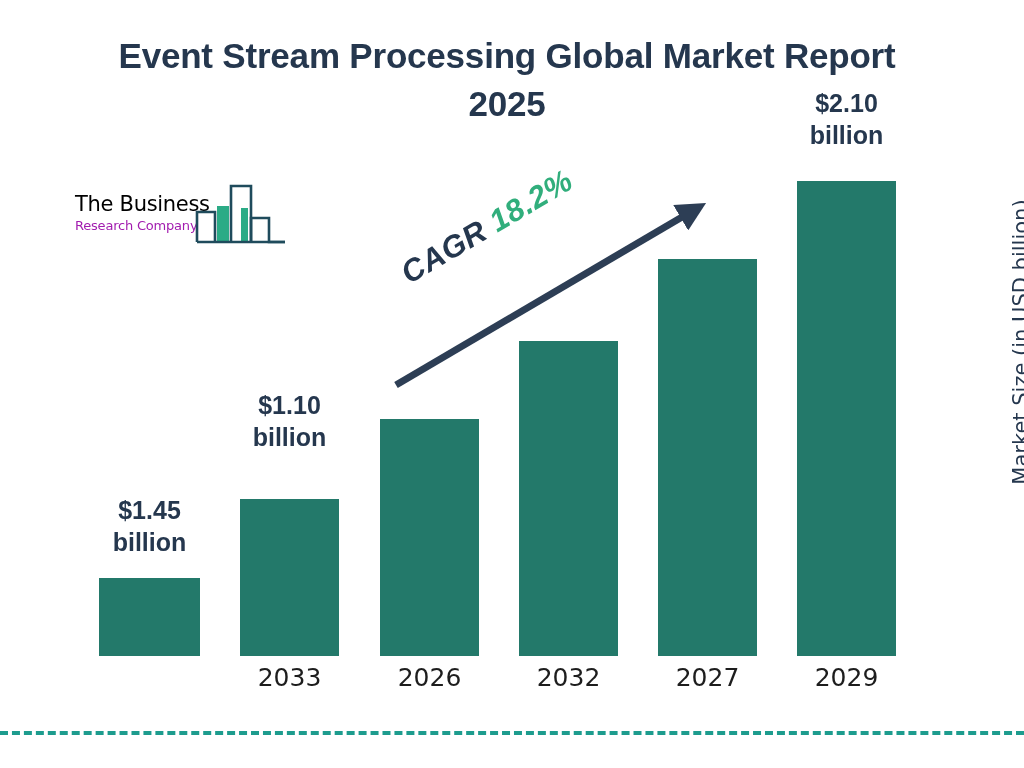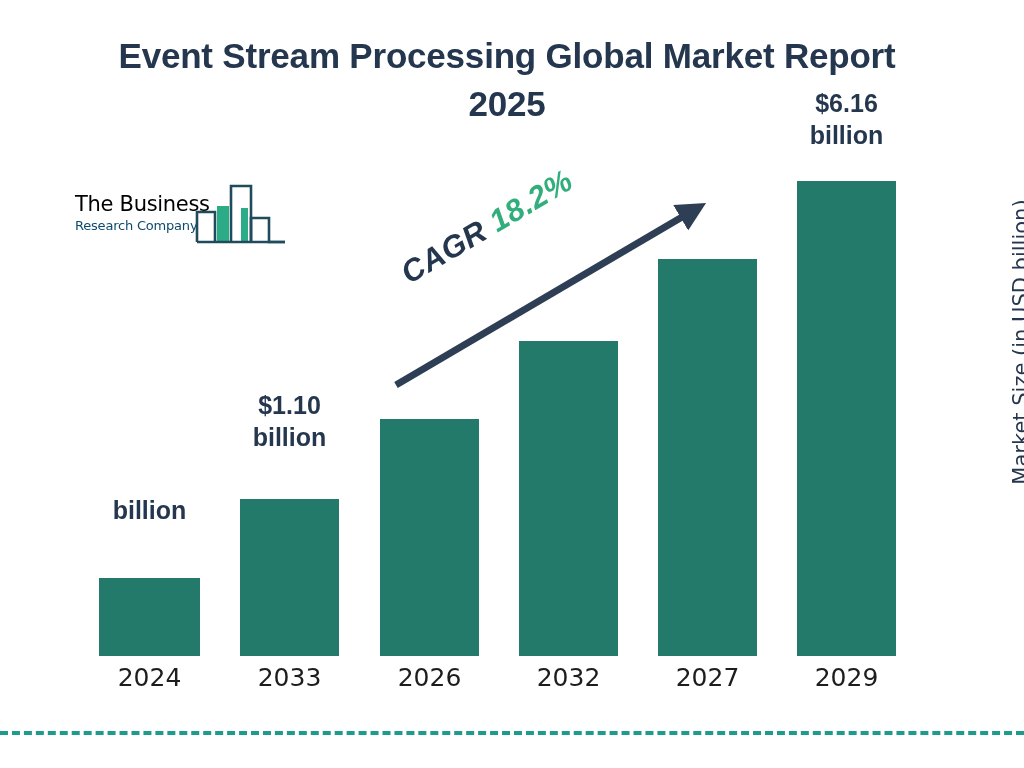--- a/index.html
+++ b/index.html
@@ -49,21 +49,21 @@
   #logo .logo-line1 {
     font-size: 21px;
     color: #000000;
     line-height: 1.0;
     white-space: nowrap;
     font-family: "DejaVu Sans", sans-serif;
     letter-spacing: -0.3px;
   }
   #logo .logo-line2 {
     font-size: 13px;
-    color: #0c4a6e;
+    color: #a21caf;
     line-height: 1.0;
     margin-top: 4px;
     white-space: nowrap;
     font-family: "DejaVu Sans", sans-serif;
     letter-spacing: -0.2px;
   }
   #logo svg { position: absolute; left: 120px; top: 0px; }
 
   
   #plot {
@@ -159,34 +159,34 @@
   <div id="plot">
 
     <div class="bar" style="left:99px;  top:578px; width:101px; height:78px;"></div>
     <div class="bar" style="left:240px; top:499px; width:99px;  height:157px;"></div>
     <div class="bar" style="left:380px; top:419px; width:99px;  height:237px;"></div>
     <div class="bar" style="left:519px; top:341px; width:99px;  height:315px;"></div>
     <div class="bar" style="left:658px; top:259px; width:99px;  height:397px;"></div>
     <div class="bar" style="left:797px; top:181px; width:99px;  height:475px;"></div>
 
     <div class="bar-value-label" style="left:79px; top:495px; width:141px;">
+      <div>$1.45</div>
       <div>billion</div>
     </div>
 
     <div class="bar-value-label" style="left:219px; top:390px; width:141px;">
       <div>$1.10</div>
       <div>billion</div>
     </div>
 
     <div class="bar-value-label" style="left:776px; top:88px; width:141px;">
-      <div>$6.16</div>
+      <div>$2.10</div>
       <div>billion</div>
     </div>
 
-    <div class="x-tick-label" style="left:79px;  top:663px; width:141px;">2024</div>
     <div class="x-tick-label" style="left:219px; top:663px; width:141px;">2033</div>
     <div class="x-tick-label" style="left:359px; top:663px; width:141px;">2026</div>
     <div class="x-tick-label" style="left:498px; top:663px; width:141px;">2032</div>
     <div class="x-tick-label" style="left:637px; top:663px; width:141px;">2027</div>
     <div class="x-tick-label" style="left:776px; top:663px; width:141px;">2029</div>
 
     <svg style="position:absolute; left:0; top:0; width:1024px; height:768px; pointer-events:none;">
       <defs>
         <marker id="arrowhead" markerWidth="4.2" markerHeight="4.2" refX="2.2" refY="2.1" orient="auto">
           <polygon points="0,0 4.2,2.1 0,4.2" fill="#2d3e55"></polygon>

